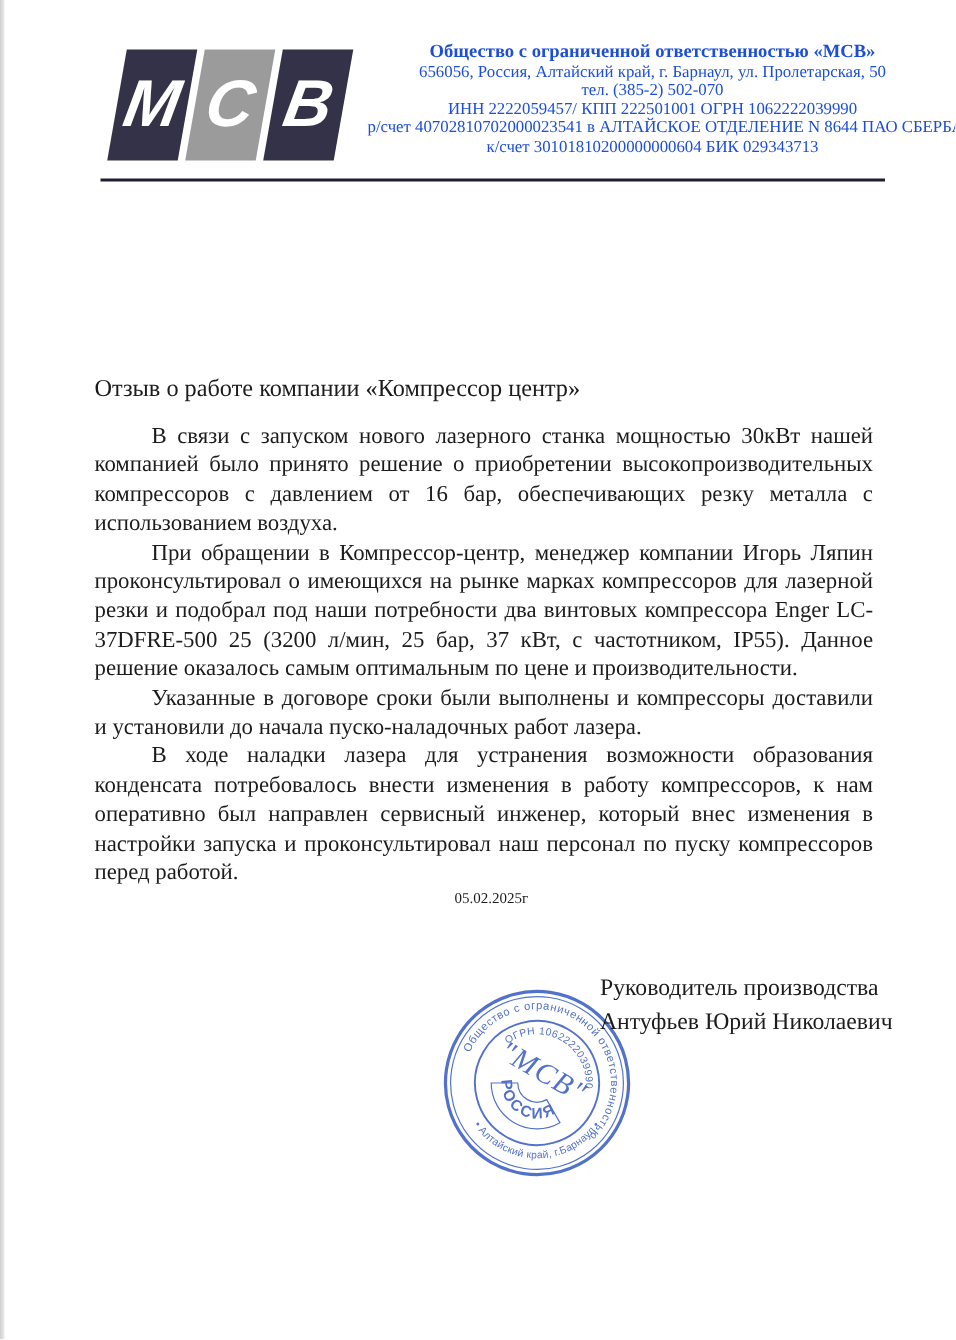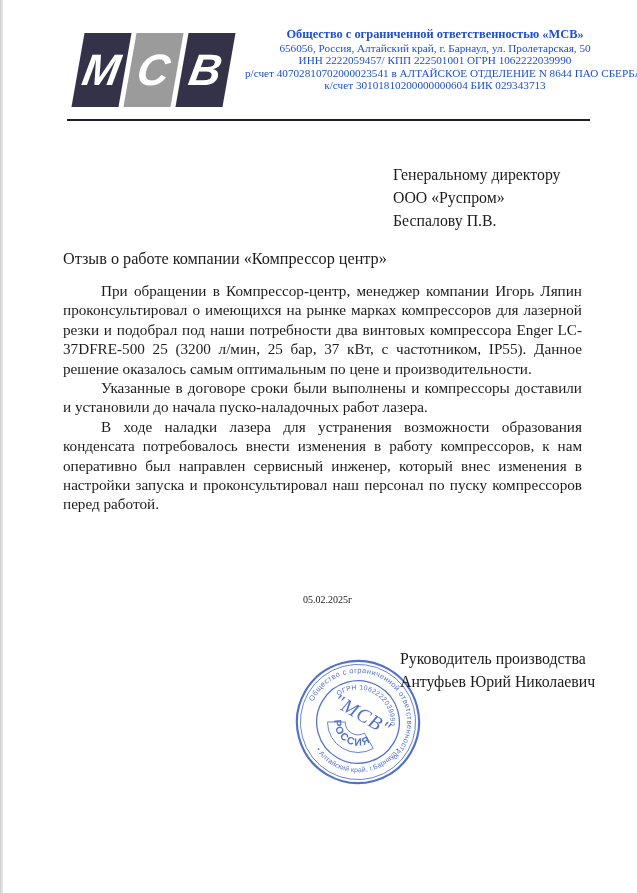--- a/index.html
+++ b/index.html
@@ -96,36 +96,33 @@
       <span>С</span>
     </div>
     <div class="block block-dark">
       <span>В</span>
     </div>
   </div>
 
   <div class="org-header">
     <div class="org-name">Общество с ограниченной ответственностью «МСВ»</div>
     <div class="org-line">656056, Россия, Алтайский край, г. Барнаул, ул. Пролетарская, 50</div>
+    <div class="org-line">тел. (385-2) 502-070</div>
     <div class="org-line">ИНН 2222059457/ КПП 222501001 ОГРН 1062222039990</div>
     <div class="org-line">р/счет 40702810702000023541 в АЛТАЙСКОЕ ОТДЕЛЕНИЕ N 8644 ПАО СБЕРБАНК</div>
     <div class="org-line">к/счет 30101810200000000604 БИК 029343713</div>
   </div>
 
   <div class="header-rule"></div>
 
-  <div class="recipient">
-    <div>Генеральному директору</div>
-    <div>ООО «Руспром»</div>
-    <div>Беспалову П.В.</div>
-  </div>
 
   <div class="letter-title">Отзыв о работе компании «Компрессор центр»</div>
 
   <div class="letter-body">
+    <p>В связи с запуском нового лазерного станка мощностью 30кВт нашей компанией было принято решение о приобретении высокопроизводительных компрессоров с давлением от 16 бар, обеспечивающих резку металла с использованием воздуха.</p>
     <p>При обращении в Компрессор-центр, менеджер компании Игорь Ляпин проконсультировал о имеющихся на рынке марках компрессоров для лазерной резки и подобрал под наши потребности два винтовых компрессора Enger LC-37DFRE-500 25  (3200 л/мин, 25 бар, 37 кВт, с частотником, IP55). Данное решение оказалось самым оптимальным по цене и производительности.</p>
     <p>Указанные в договоре сроки были выполнены и компрессоры доставили и установили до начала пуско-наладочных работ лазера.</p>
     <p>В ходе наладки лазера для устранения возможности образования конденсата потребовалось внести изменения в работу компрессоров, к нам оперативно был направлен сервисный инженер, который внес изменения в настройки запуска и проконсультировал наш персонал по пуску компрессоров перед работой.</p>
   </div>
 
   <div class="letter-date">05.02.2025г</div>
 
   <div class="signature">
     <div>Руководитель производства</div>
     <div>Антуфьев Юрий Николаевич</div>

